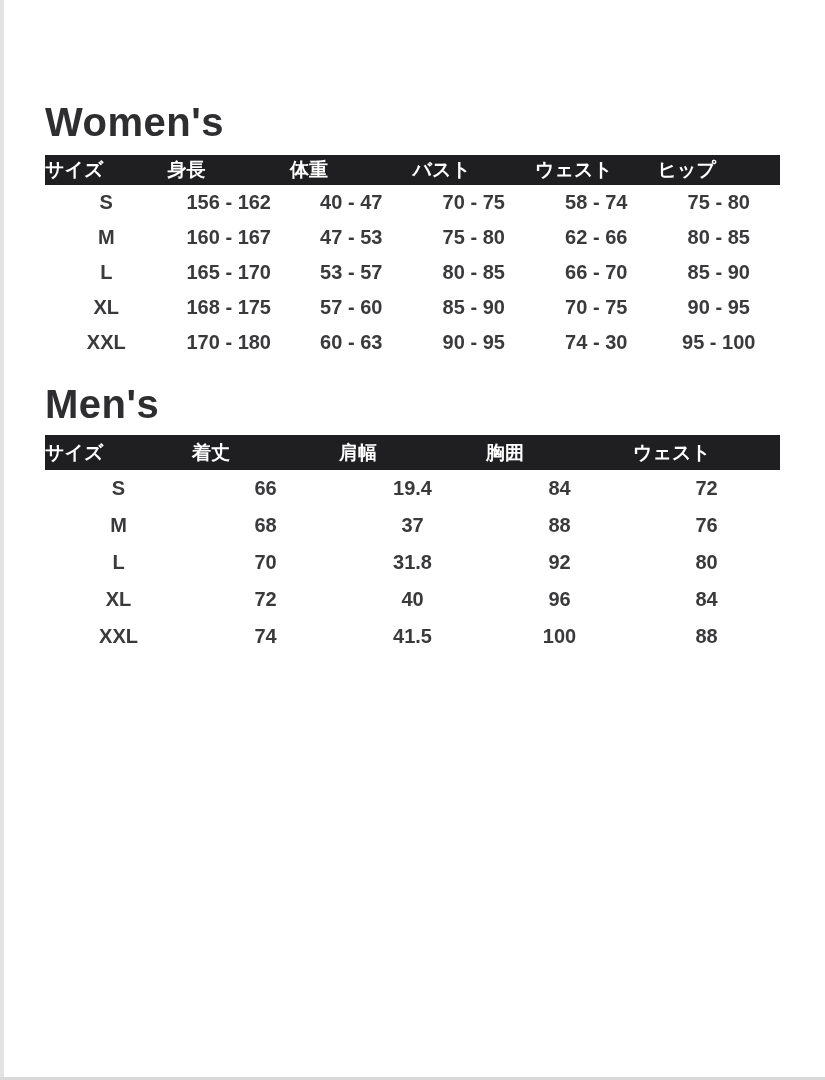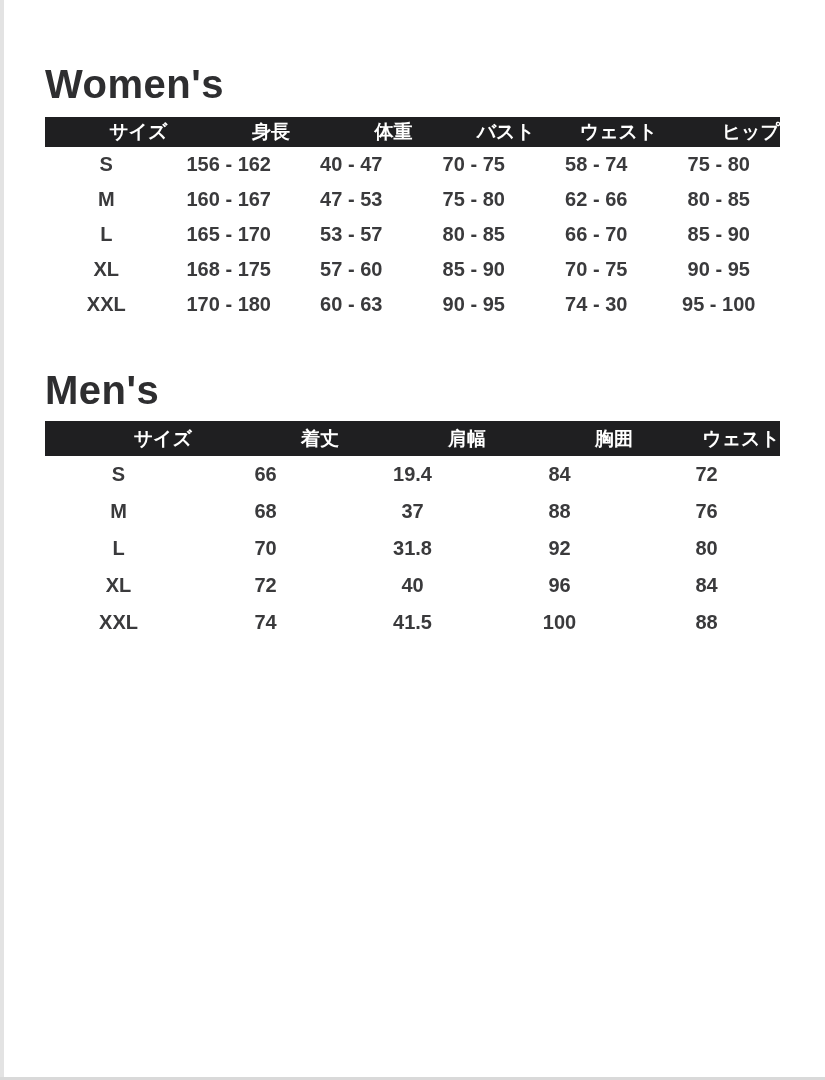--- a/index.html
+++ b/index.html
@@ -31,35 +31,35 @@
     padding: 0 45px;
   }
   .section-title {
     margin: 0;
     font-size: 40px;
     line-height: 44px;
     font-weight: bold;
     color: var(--title-text, #2e2e30);
     letter-spacing: 0.5px;
   }
-  .section-womens .section-title { padding-top: 62px; }
-  .section-mens .section-title { margin-top: 46px; }
+  .section-womens .section-title { padding-top: 100px; }
+  .section-mens .section-title { margin-top: 22px; }
   table.size-table {
     width: 735px;
     border-collapse: collapse;
     table-layout: fixed;
   }
   .section-womens table.size-table { margin-top: 11px; }
   .section-mens table.size-table { margin-top: 9px; }
   table.size-table thead th {
     background: var(--header-bg, #1f1f21);
     color: var(--header-text, #ffffff);
     font-size: 19px;
     font-weight: bold;
-    text-align: right;
+    text-align: left;
     vertical-align: middle;
     padding: 0;
   }
   .section-womens thead th { height: 30px; }
   .section-mens thead th { height: 35px; }
   table.size-table tbody td {
     font-size: 20px;
     font-weight: bold;
     color: var(--body-text, #3a3a3c);
     text-align: center;

